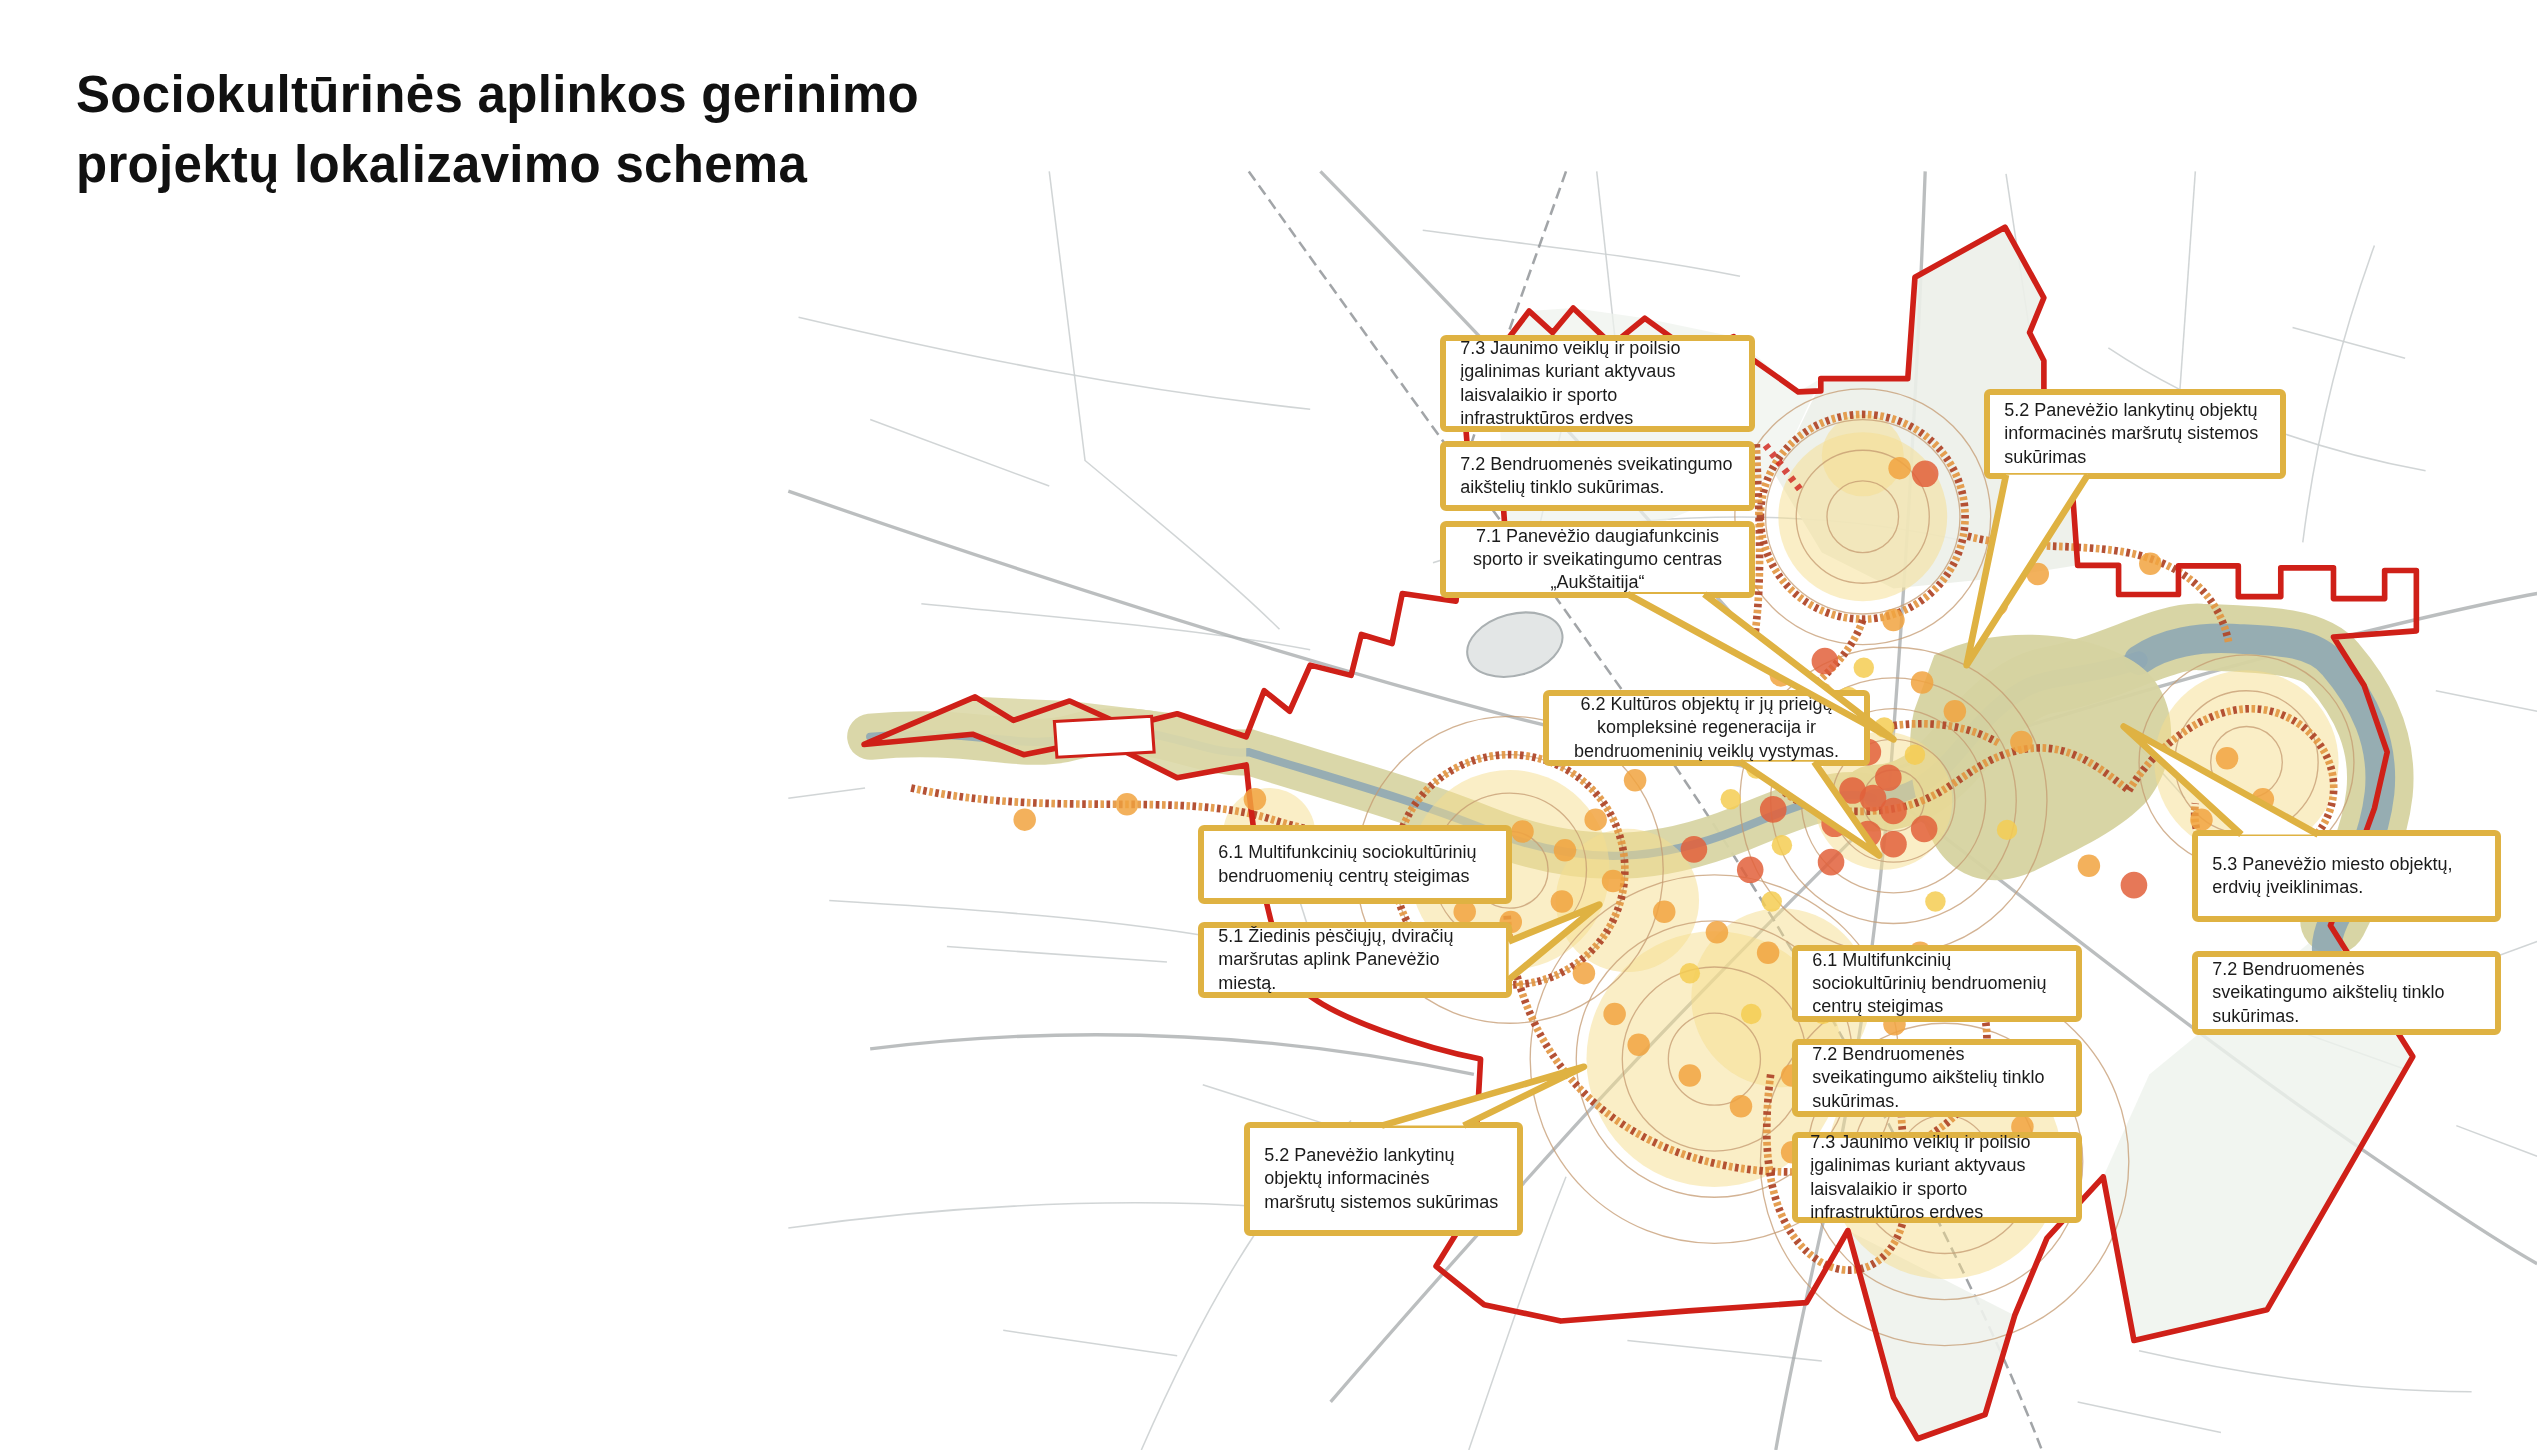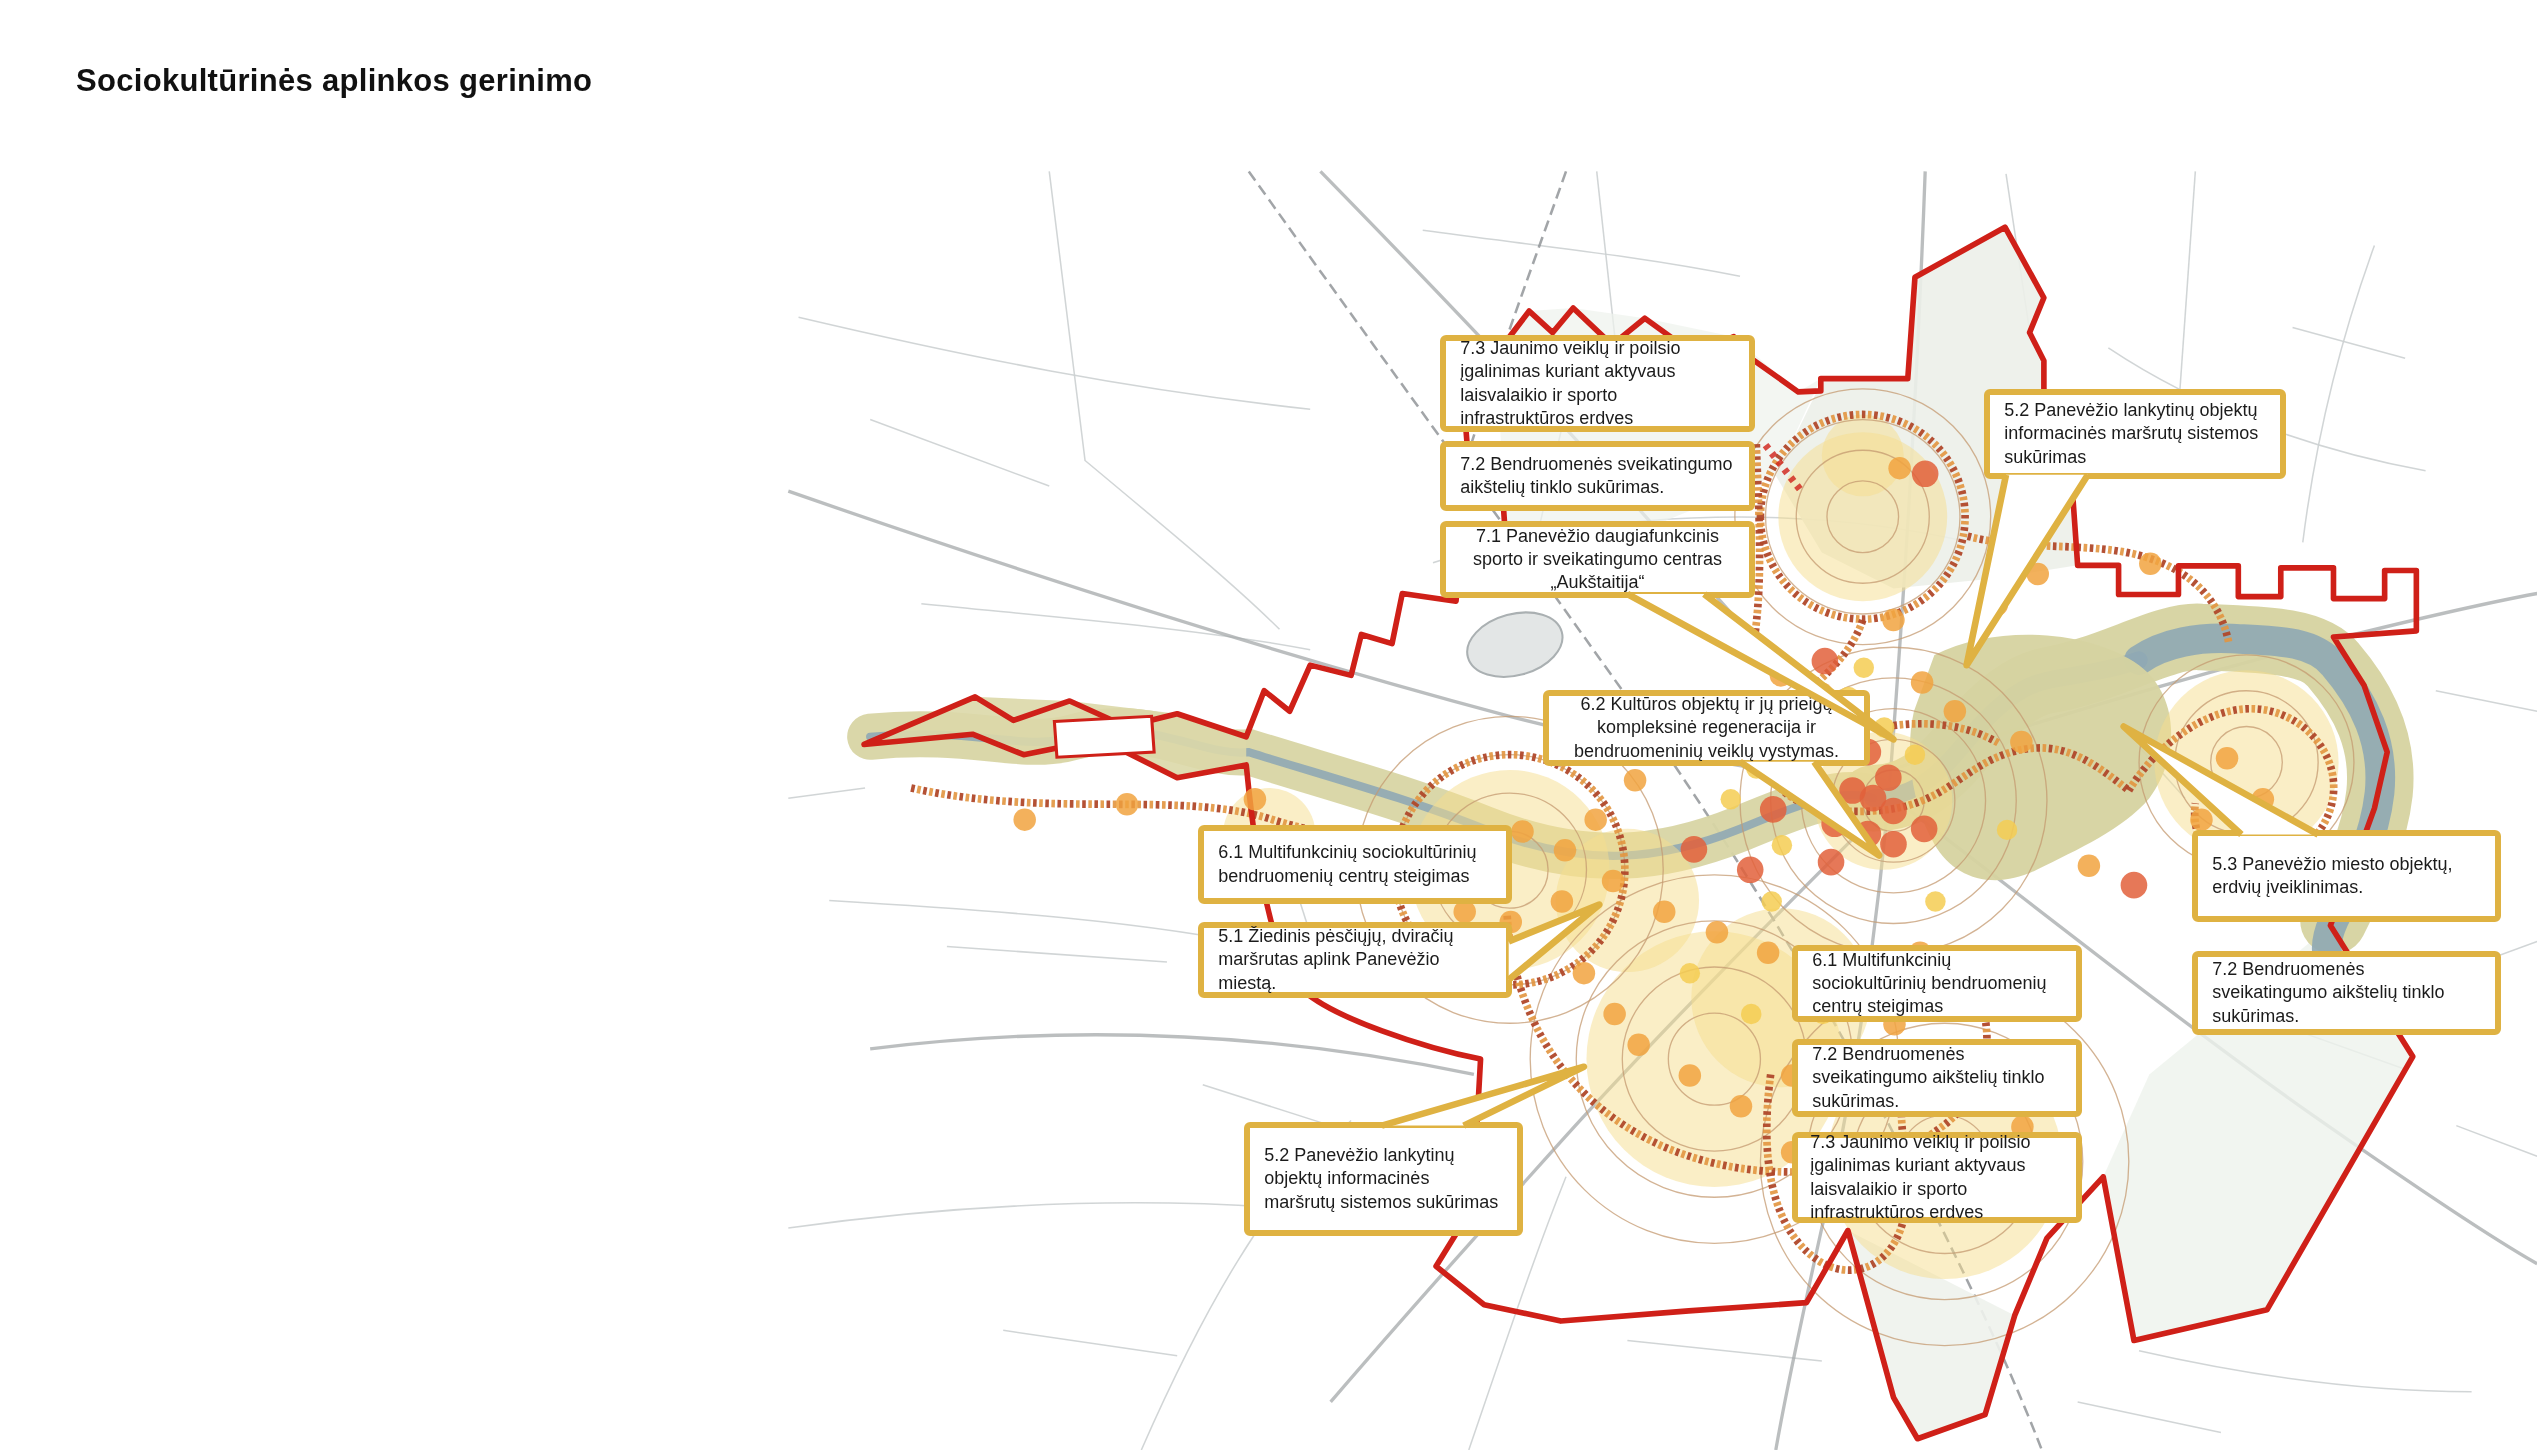--- a/index.html
+++ b/index.html
@@ -1,19 +1,19 @@
 <!DOCTYPE html>
 <html style="font-size:8.2px"><head>
 <meta charset="utf-8">
 <style>
   html,body{margin:0;padding:0;background:#ffffff;}
   body{width:2538px;height:1450px;position:relative;overflow:hidden;
        font-family:"Liberation Sans","DejaVu Sans",sans-serif;}
   .title{position:absolute;left:76px;top:60px;z-index:5;
-         font-size:31px;font-weight:700;letter-spacing:0.3px;
+         font-size:51px;font-weight:700;letter-spacing:0.3px;
          color:#111;line-height:1.38;}
   .title span{display:block;}
   svg.layer{position:absolute;left:0;top:0;z-index:1;}
   svg#tails{z-index:4;pointer-events:none;}
   .callout{position:absolute;z-index:3;background:#ffffff;
            border:6.7px solid #dfb242;border-radius:6.1px;
            box-sizing:border-box;padding:9.2px 14.3px;
            font-size:18px;line-height:1.28;color:#1b1b1b;
            display:flex;align-items:center;justify-content:center;}
   .callout.center{text-align:center;justify-content:flex-end;}
@@ -257,20 +257,21 @@
       <circle cx="3420" cy="1700" r="26" fill="#e2603b" opacity="0.85"></circle>
       <circle cx="3762" cy="926" r="26" fill="#e2603b" opacity="0.85"></circle>
       <circle cx="4170" cy="1730" r="26" fill="#e2603b" opacity="0.85"></circle>
       <circle cx="3578" cy="1685" r="26" fill="#e2603b" opacity="0.85"></circle>
       <circle cx="3310" cy="1660" r="26" fill="#e2603b" opacity="0.85"></circle>
     </g>
 </svg>
 
 <div class="title">
   <span>Sociokultūrinės aplinkos gerinimo</span>
+  <span>projektų lokalizavimo schema</span>
 </div>
 
 <div class="callout" style="left:1440px;top:335px;width:315px;height:97px;">
   <span>7.3 Jaunimo veiklų ir poilsio įgalinimas kuriant aktyvaus laisvalaikio ir sporto infrastruktūros erdves</span>
   </div>
 
 <div class="callout" style="left:1440px;top:441px;width:315px;height:70px;">
   <span>7.2 Bendruomenės sveikatingumo aikštelių tinklo sukūrimas.</span>
   </div>
 

